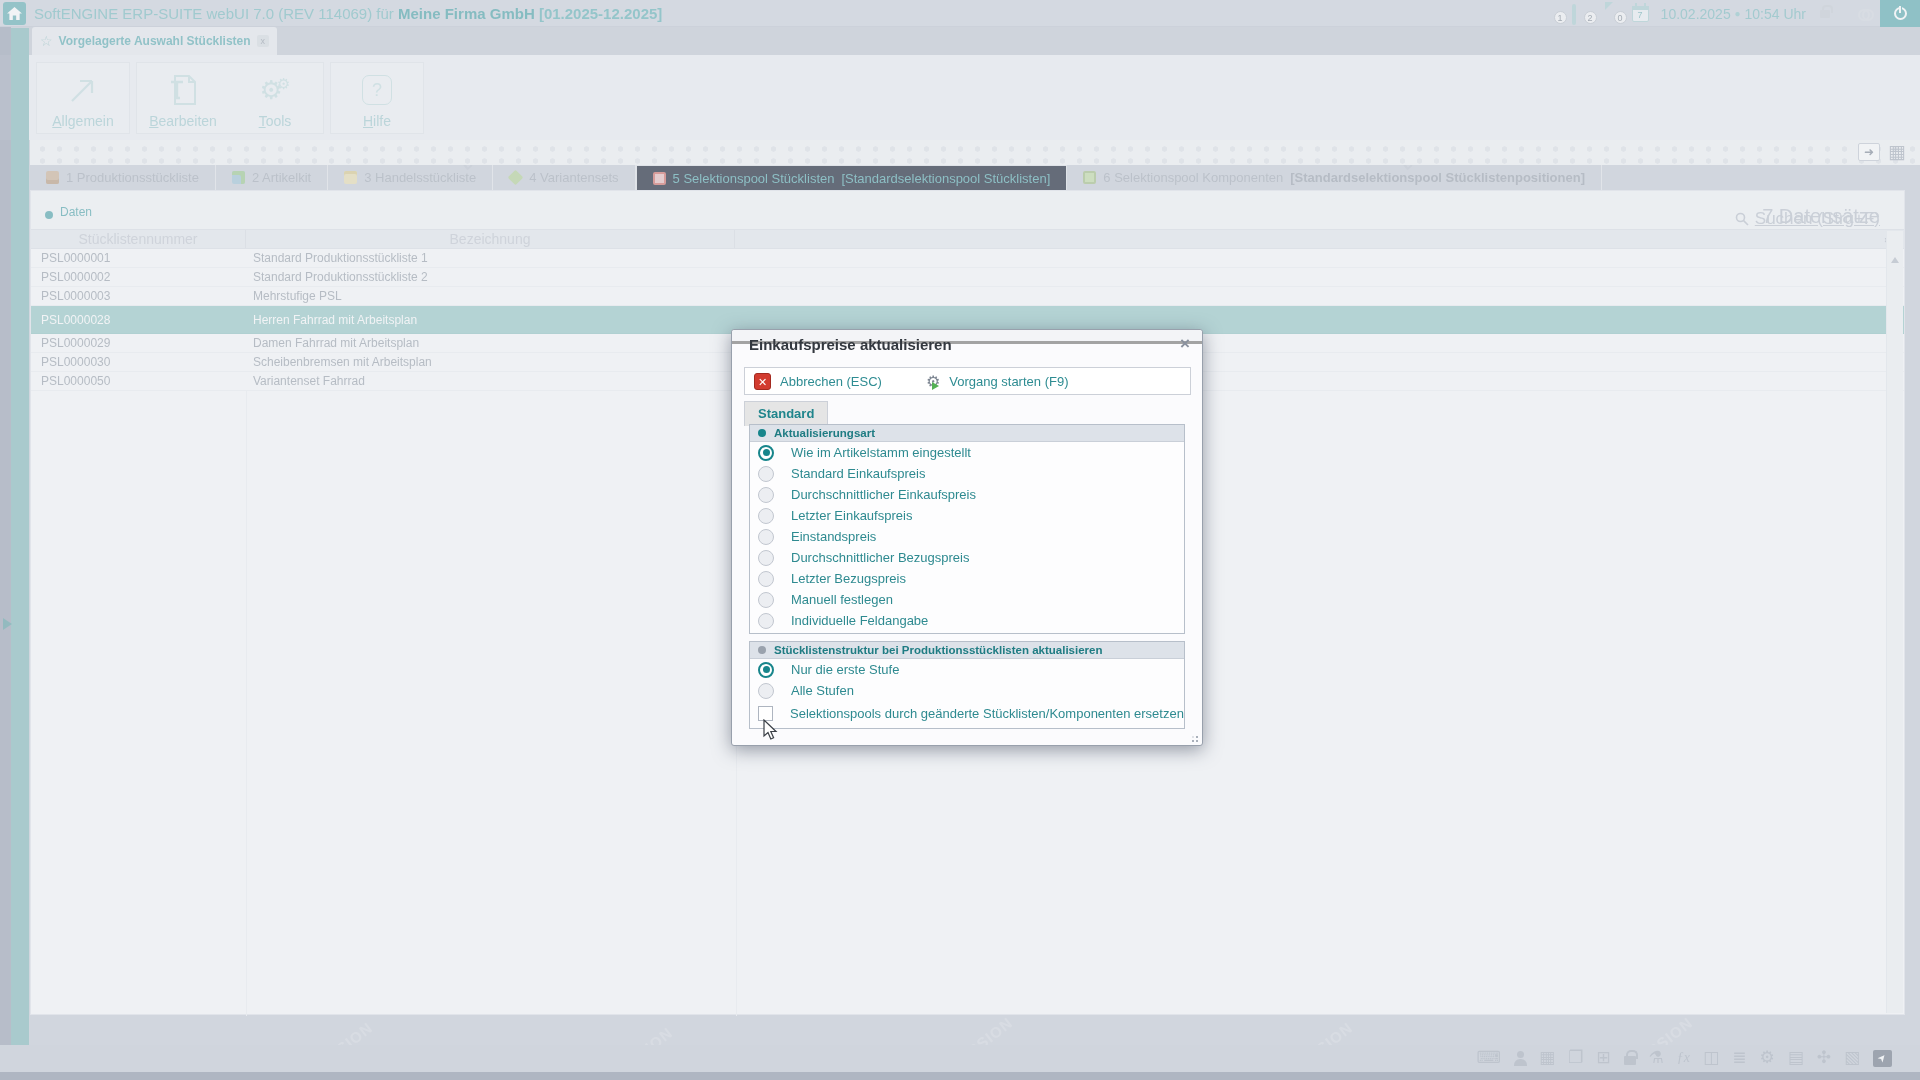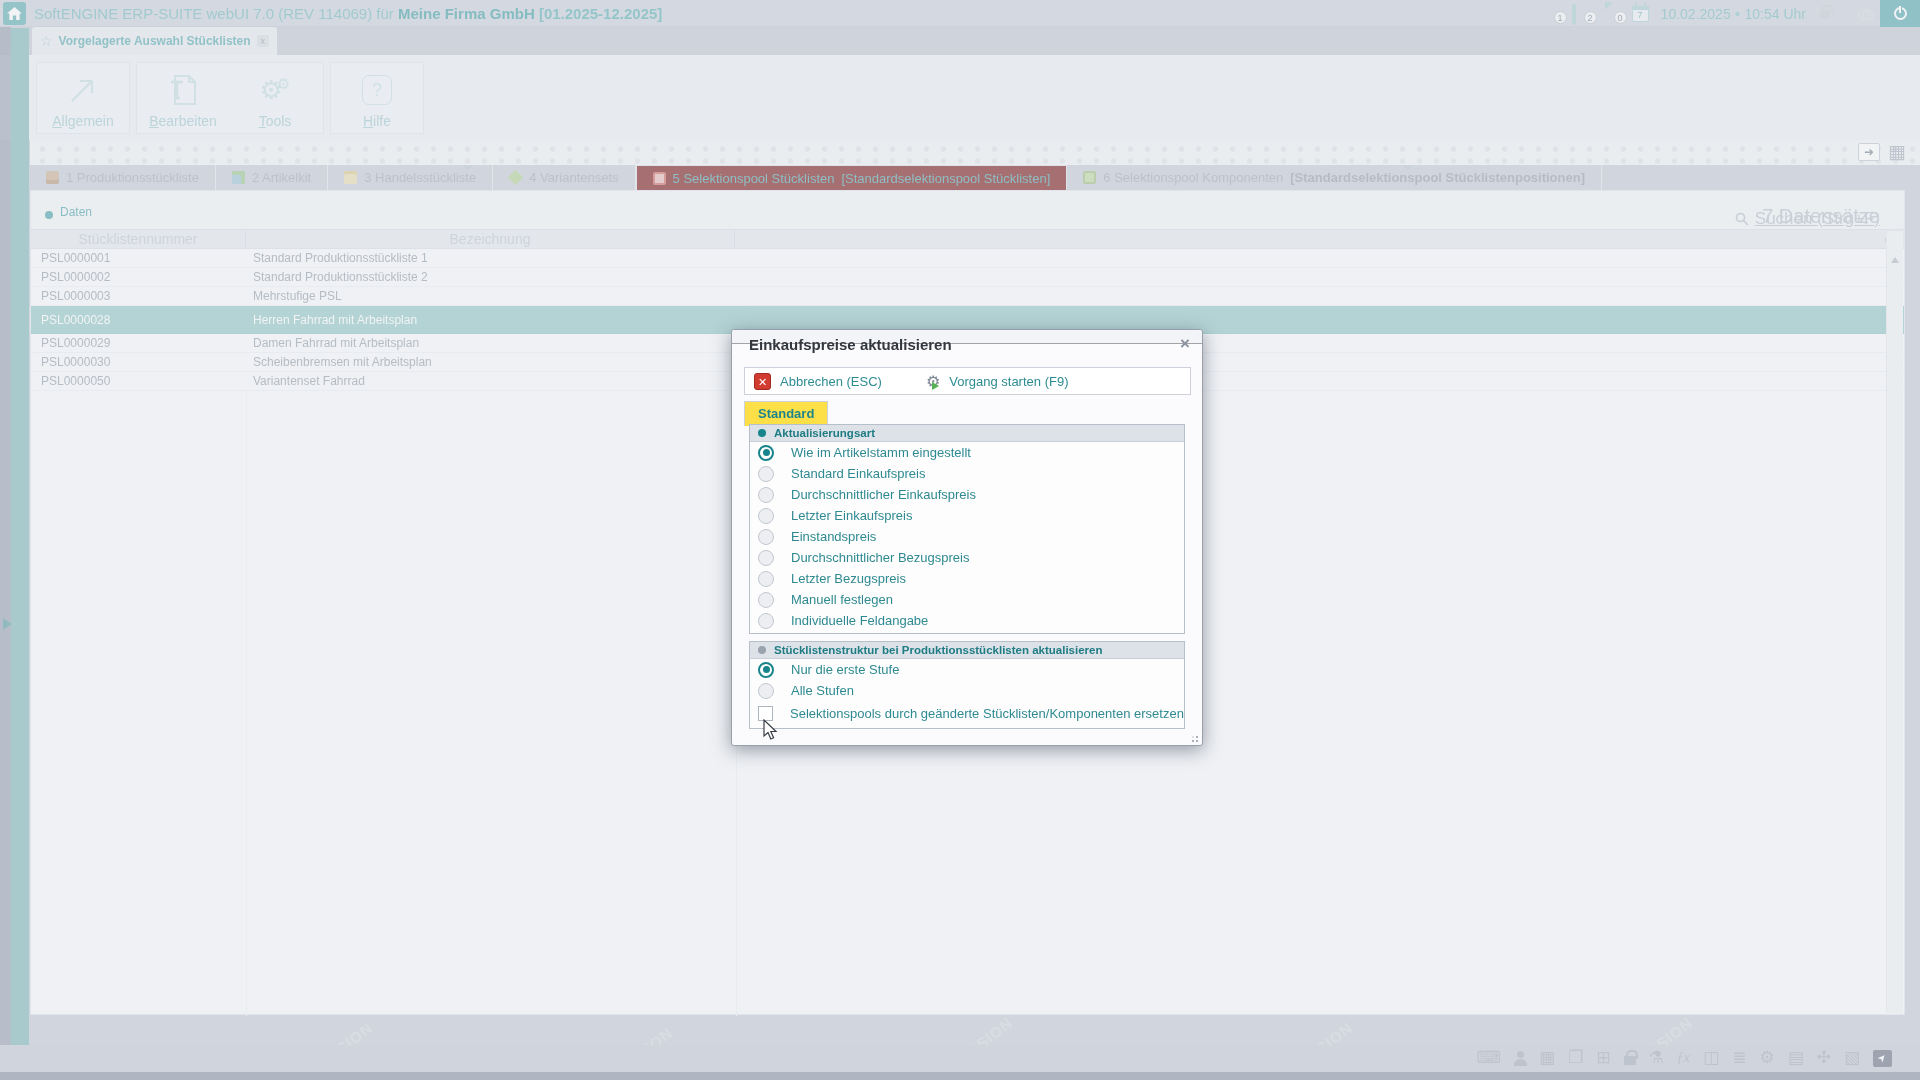--- a/index.html
+++ b/index.html
@@ -56,21 +56,21 @@
   .gear-big { font-size:26px; line-height:26px; color:#c6dfe1; }
   .gear-small { font-size:15px; line-height:15px; color:#c6dfe1; margin-left:-6px; margin-top:-14px; }
   .hilfe-box { width:30px; height:30px; border:1.5px solid #c6dfe1; border-radius:7px; font-size:18px; color:#c6dfe1; display:flex; align-items:center; justify-content:center; }
 
   
   .dotband { position:absolute; left:30px; top:140px; width:1890px; height:25px; background:#f3f4f7; background-image:radial-gradient(circle,#e0e3e9 2.4px,transparent 2.9px); background-size:17px 12px; background-position:4px 3px; }
 
   
   .tabstrip { position:absolute; left:30px; top:165px; width:1890px; height:25px; display:flex; }
   .vtab { height:25px; display:flex; align-items:center; gap:7px; padding:0 16px; font-size:13px; color:#a3aab5; border-right:1px solid #e3e6eb; white-space:nowrap; }
-  .vtab.active { background:#7f1d1d; color:#53a7ad; border:1px solid #e0e3e9; border-bottom:none;align-items:center; }
+  .vtab.active { background:#0f172a; color:#53a7ad; border:1px solid #e0e3e9; border-bottom:none;align-items:center; }
   .vtab .detail { font-weight:normal; }
   .vtab.active .detail { color:#53a7ad; }
   .vtab:nth-child(6) .detail { font-weight:bold; color:#9aa1ac; }
   .ticon { width:13px; height:13px; border-radius:2px; flex:0 0 auto; }
   .ticon.prod { background:#cbb095; box-shadow:inset 0 -4px #b89a7c; }
   .ticon.kit { background:#9fc3d6; box-shadow:inset -4px 4px #9cc98e; }
   .ticon.trade { background:#e8dcae; box-shadow:inset 0 3px #d9c98a; }
   .ticon.vari { background:#b3d194; transform:rotate(45deg) scale(.85); }
   .ticon.pool-l { background:#e9bcbc; border:2px solid #d06a62; }
   .ticon.pool-c { background:#c2dba4; border:2px solid #a3bd84; }
@@ -117,31 +117,31 @@
   .left-teal { position:absolute; left:11px; top:28px; width:18px; height:1044px; background:#84b8bb; }
   .left-expander { position:absolute; left:3px; top:618px; width:0; height:0; border:6px solid transparent; border-left:9px solid #5e9ea3; }
 
   
   .wm { position:absolute; font-size:15px; font-weight:bold; letter-spacing:1px; color:rgba(125,136,158,0.14); transform:rotate(-38deg); white-space:nowrap; }
   .wm.light { color:rgba(255,255,255,0.22); }
 
   
   .overlay { position:absolute; inset:0; background:rgba(222,226,232,0.42); }
   .dialog { position:absolute; left:731px; top:329px; width:472px; height:417px; background:#fbfbfd; border:1px solid #98a0ac; border-radius:3px; box-shadow:0 4px 18px rgba(55,65,85,0.5); }
-  .dlg-header { position:relative; height:14px; background:#f3f4f7; border-bottom:1px solid #a3a3a3; border-radius:3px 3px 0 0;padding-left:24px; }
+  .dlg-header { position:relative; height:14px; background:#f3f4f7; border-bottom:3px solid #a3a3a3; border-radius:3px 3px 0 0;padding-left:24px; }
   .dlg-title { position:absolute; left:17px; top:6px; font-size:15px; font-weight:bold; color:#33383f; }
   .dlg-close { position:absolute; right:12px; top:4px; font-size:17px; font-weight:bold; color:#8a919e; }
   .dlg-actions { position:absolute; left:12px; top:37px; width:447px; height:28px; background:#fff; border:1px solid #ccd0d8; display:flex; align-items:center; }
   .act { display:flex; align-items:center; gap:9px; font-size:13px; color:#2e8c92; }
   .act.cancel { margin-left:9px; }
   .act.start { margin-left:44px; }
   .red-x { width:17px; height:17px; background:#d23b2f; border:1px solid #a32a20; border-radius:3px; color:#fff; font-size:11px; font-weight:bold; text-align:center; line-height:16px; }
   .gear-go { position:relative; font-size:16px; color:#7d8692; line-height:17px; }
   .gear-go::after { content:''; position:absolute; right:-3px; bottom:0px; width:0; height:0; border:4px solid transparent; border-left:7px solid #54b054; }
-  .dlg-tab { position:absolute; left:12px; top:71px; height:25px; padding:0 13px; background:#fde047; border:1px solid #ccd0d8; border-bottom:none; font-size:13px; font-weight:bold; color:#1f858c; line-height:24px; }
+  .dlg-tab { position:absolute; left:12px; top:71px; height:25px; padding:0 13px; background:#e5e5e5; border:1px solid #ccd0d8; border-bottom:none; font-size:13px; font-weight:bold; color:#1f858c; line-height:24px; }
   .groupbox { position:absolute; left:17px; width:436px; border:1px solid #b7bfca; background:#fdfdfe; }
   .gb1 { top:94px; height:210px; }
   .gb2 { top:311px; height:88px; }
   .gb-head { height:17px; background:#dde2e9; border-bottom:1px solid #c9cfd8; display:flex; align-items:center; gap:8px; padding-left:8px; font-size:11.5px; font-weight:bold; color:#1f7c83; }
   .gb-head .dot { width:8px; height:8px; border-radius:50%; background:#17858b; }
   .gb-head .dot.gray { background:#9aa2ad; }
   .optrow { display:flex; align-items:center; gap:17px; height:21px; padding-left:8px; font-size:13px; color:#2e8a90; }
   .radio { width:16px; height:16px; border-radius:50%; background:#eceef2; border:1px solid #c2c7d0; flex:0 0 auto; }
   .radio.sel { background:#fff; border:2px solid #17858b; position:relative; }
   .radio.sel::after { content:''; position:absolute; inset:2.5px; border-radius:50%; background:#17858b; }

